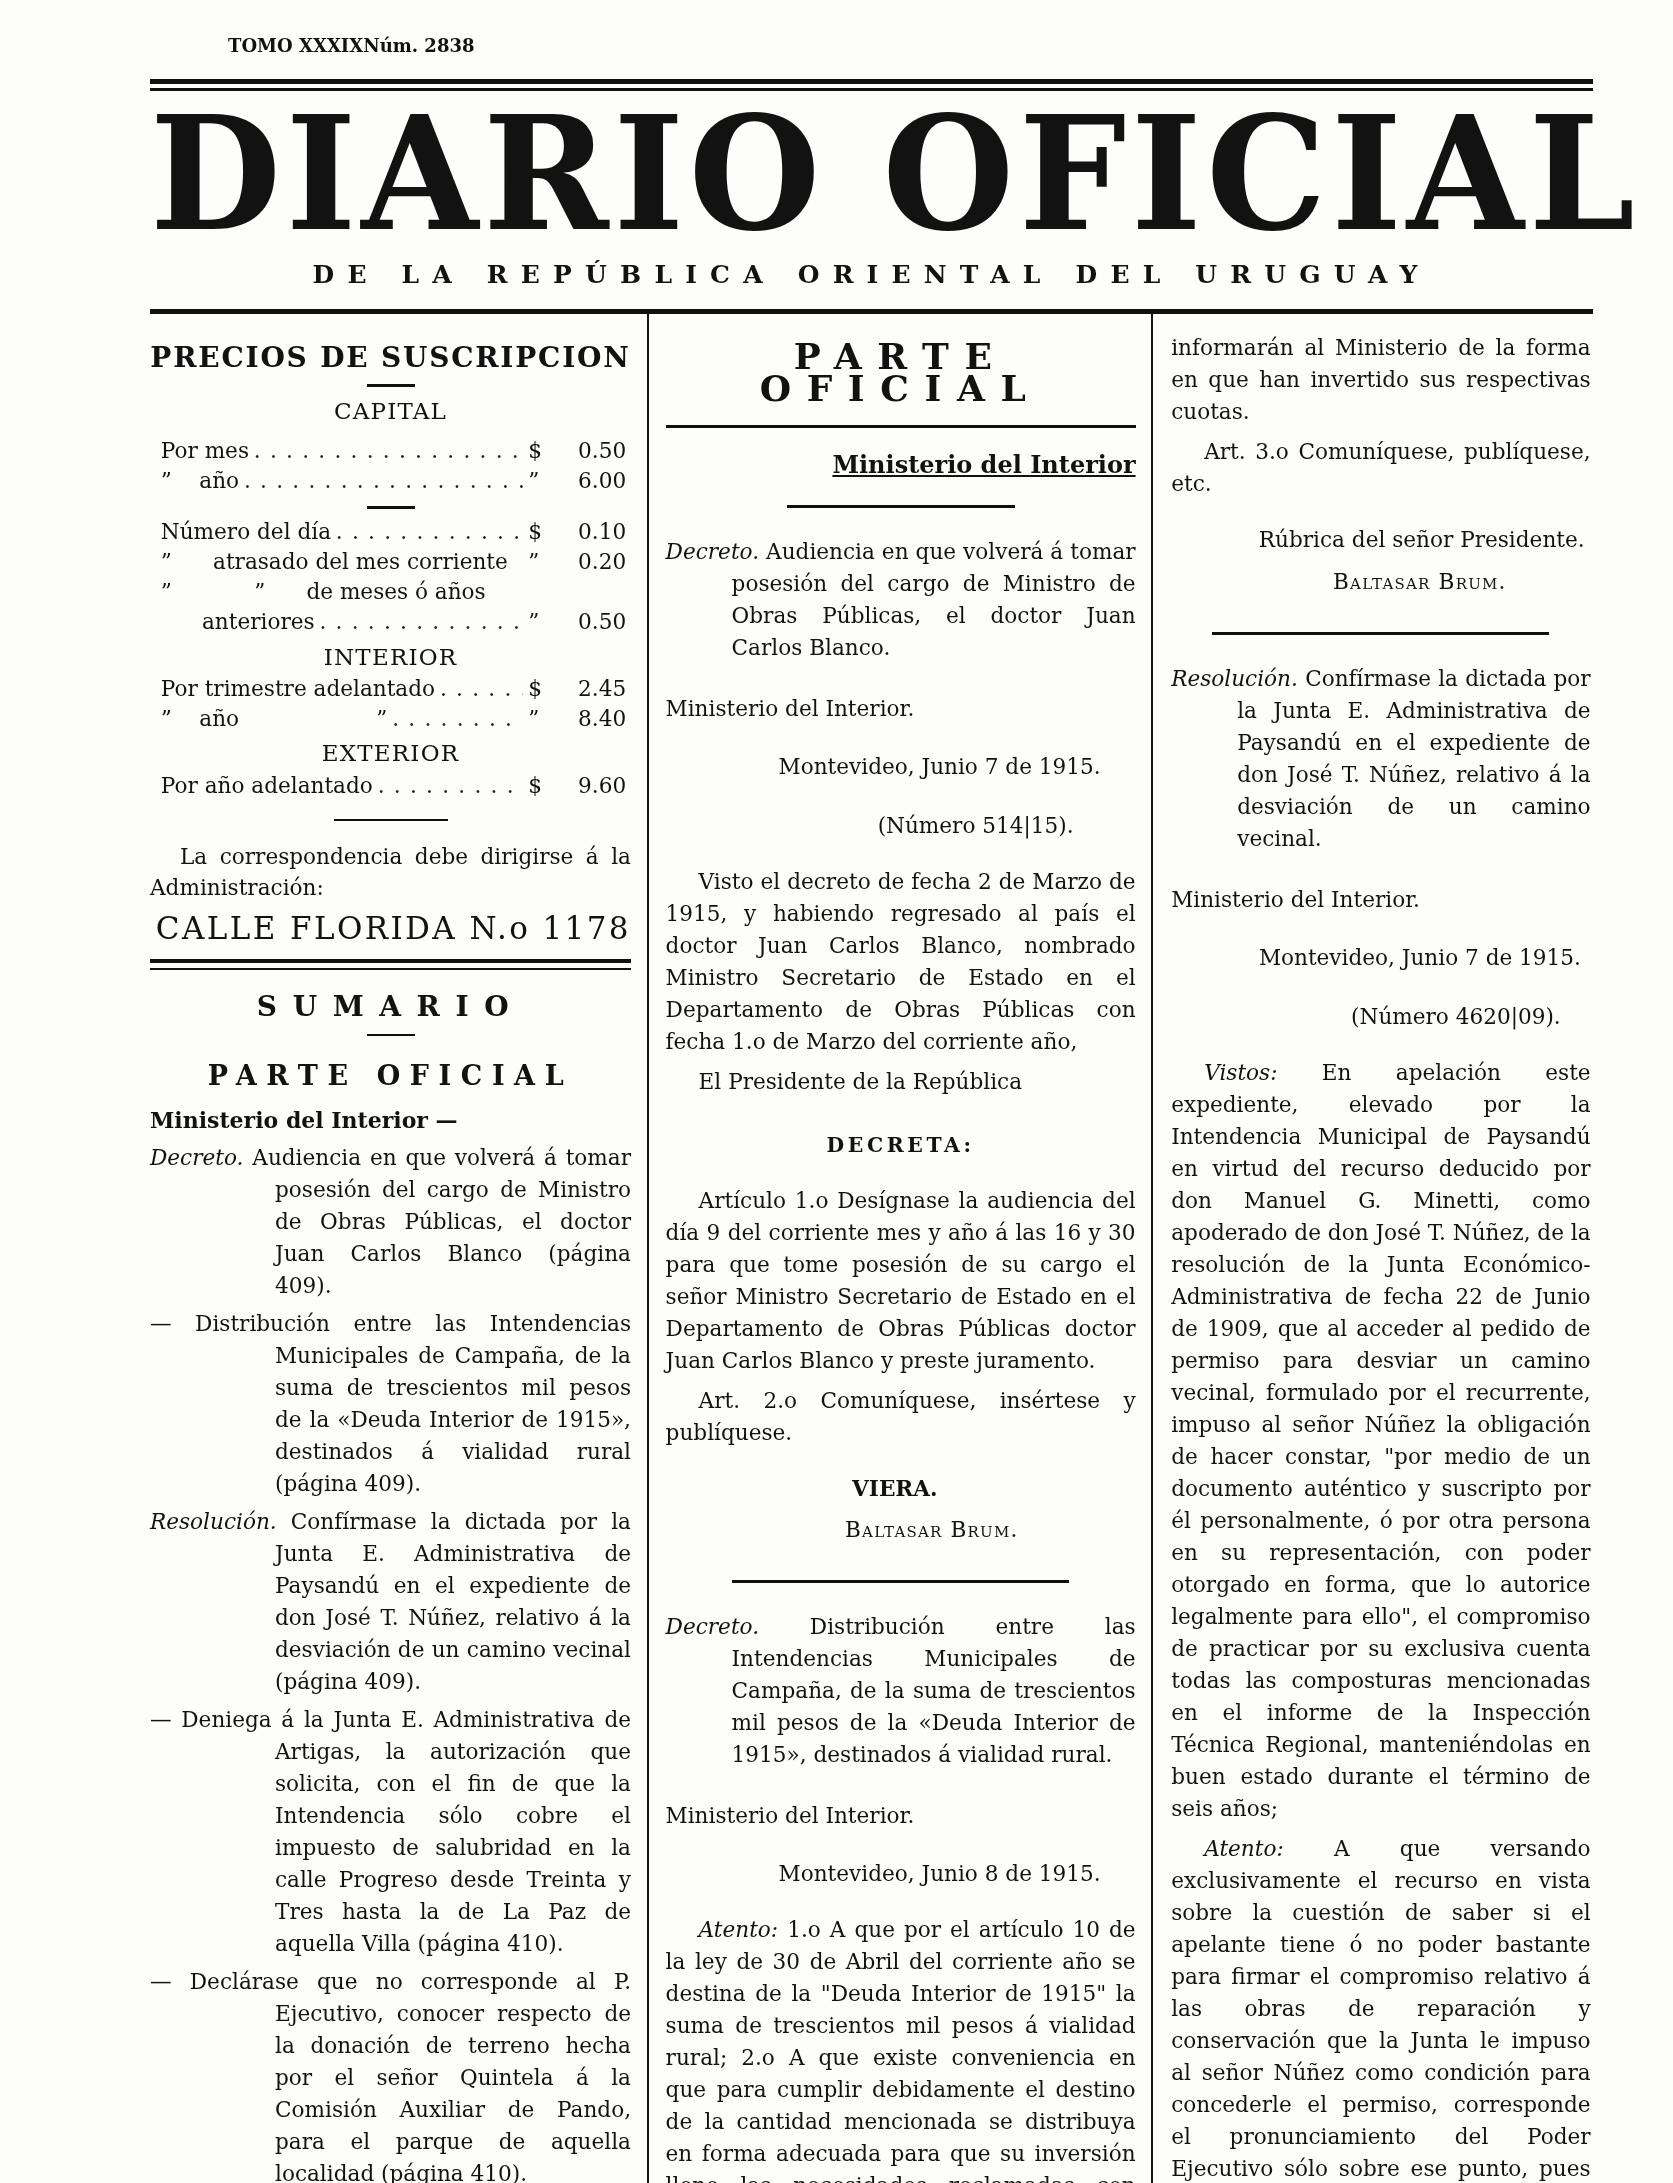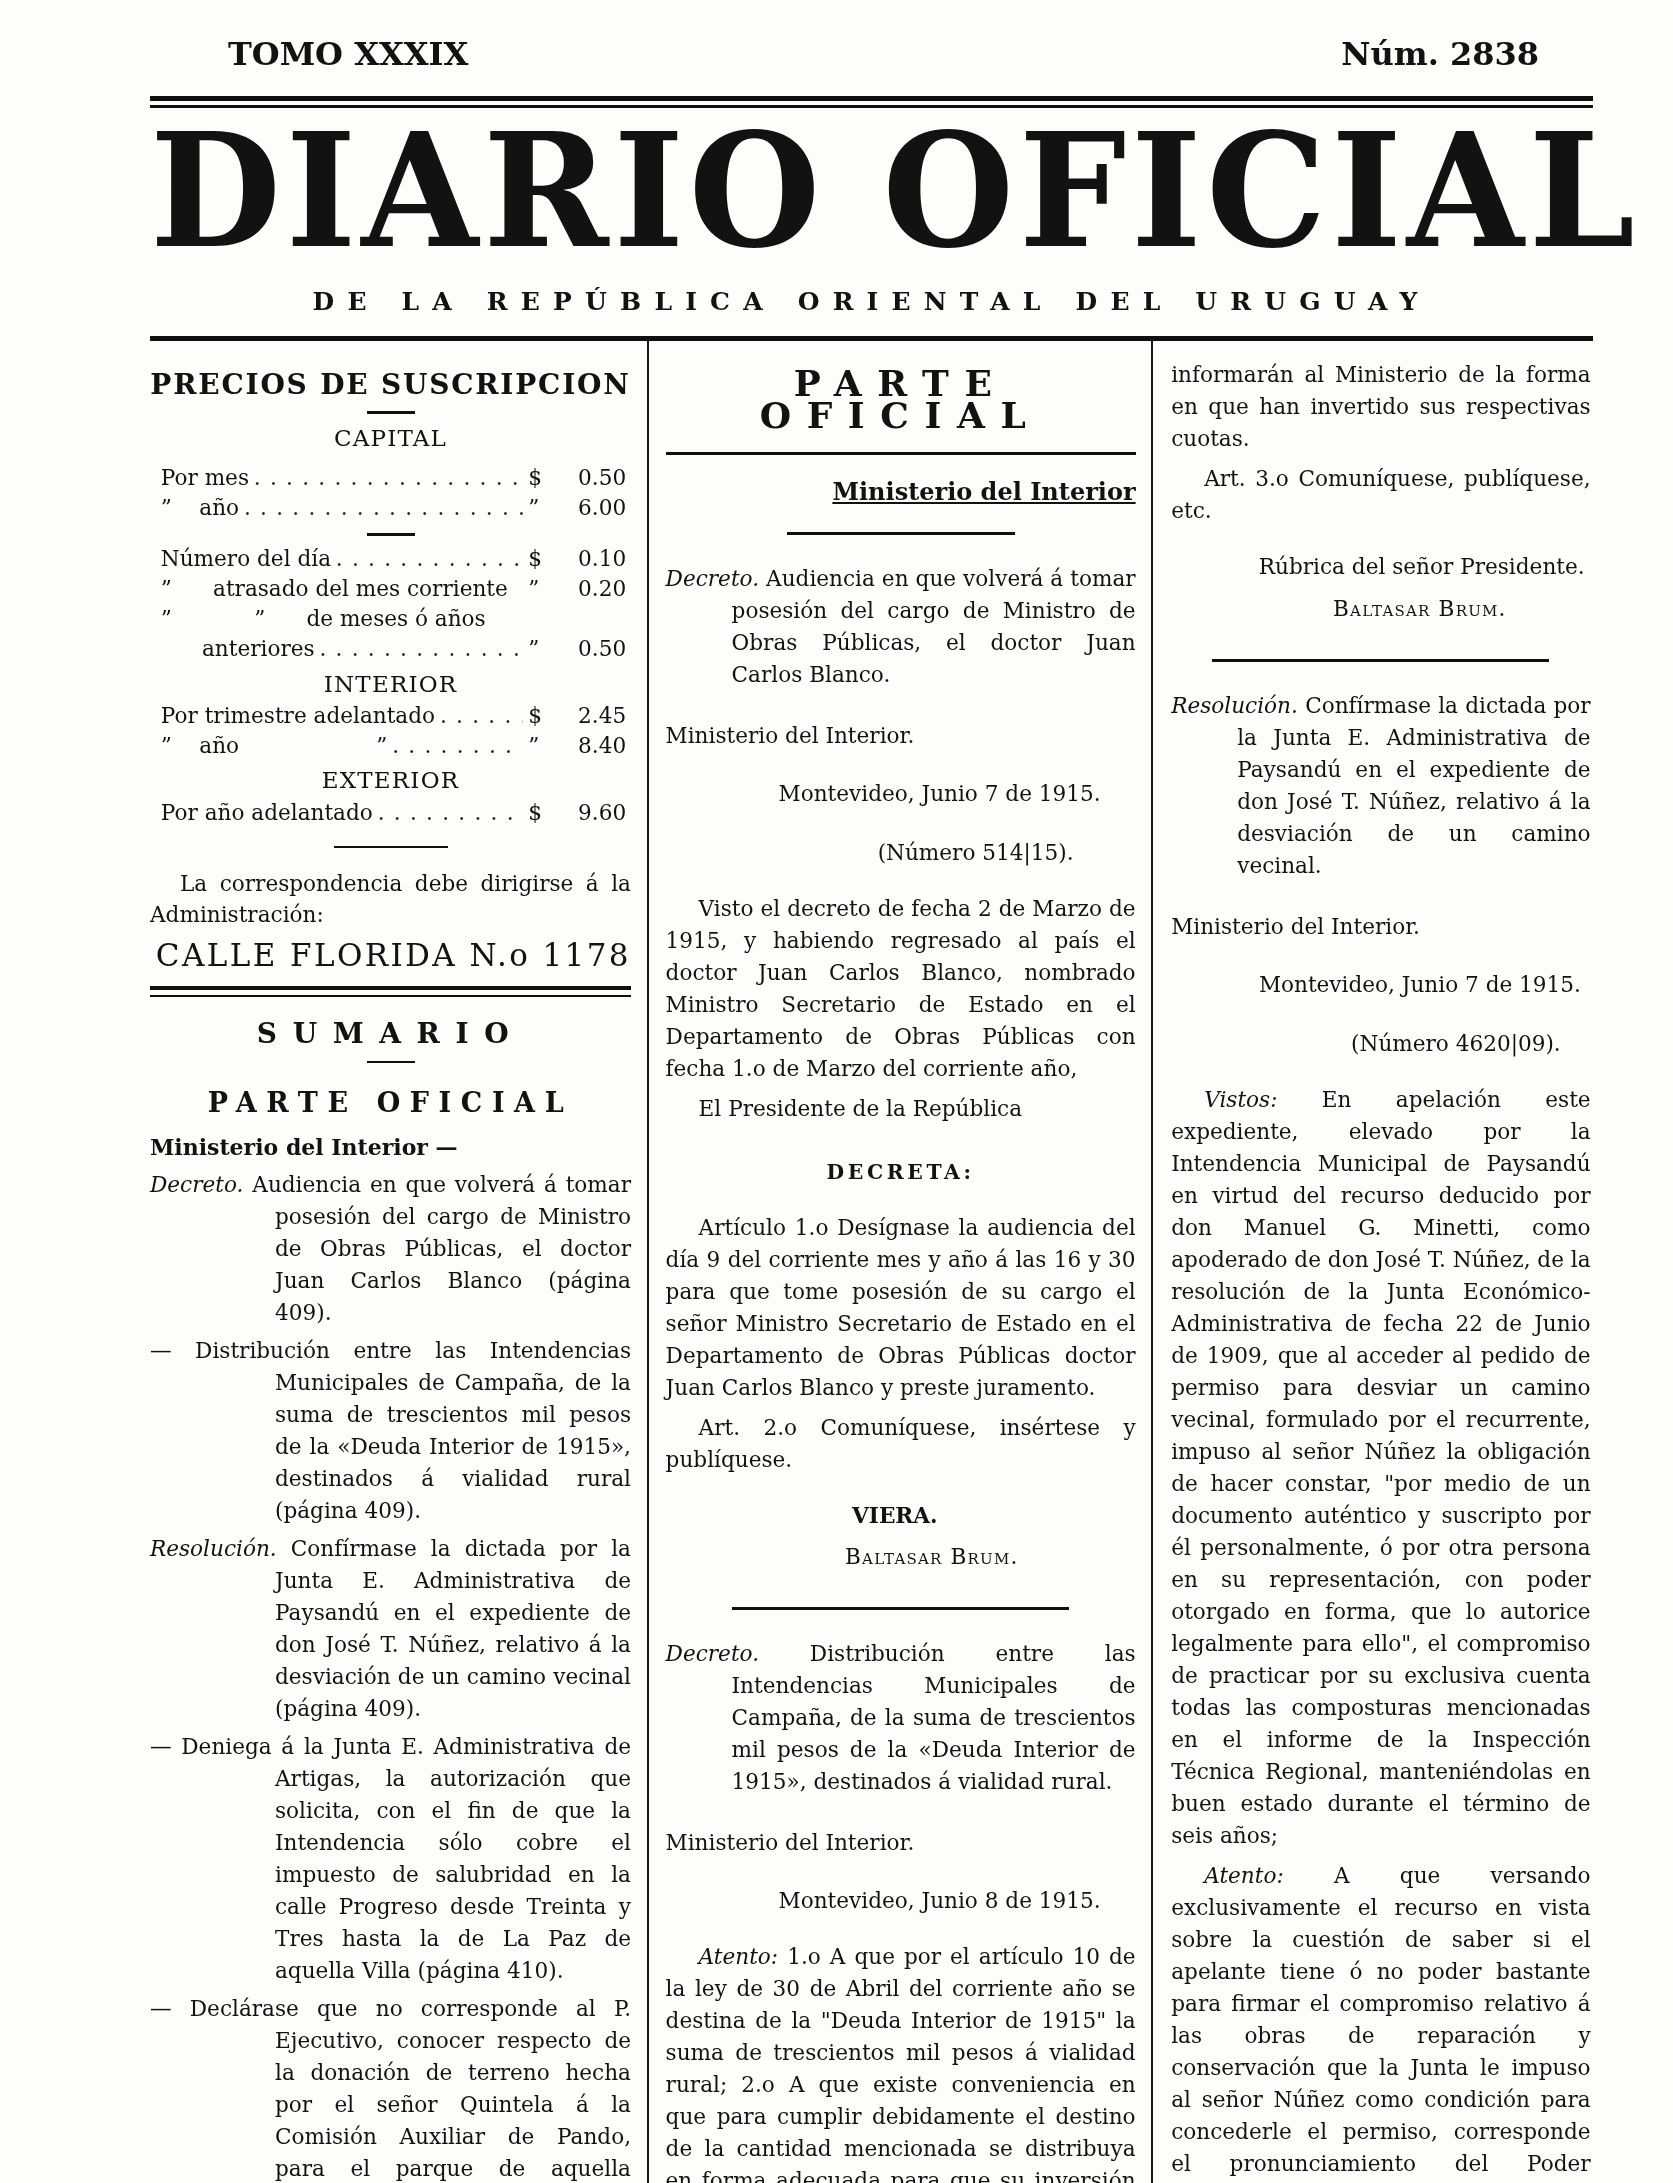--- a/index.html
+++ b/index.html
@@ -5,34 +5,34 @@
   html,body{margin:0;padding:0;}
   body{
     width:1674px;height:2183px;
     background:#fdfdfb;color:#121212;
     font-family:"DejaVu Serif","Liberation Serif",serif;
     overflow:hidden;
   }
   .page{padding:24px 81px 0 150px;}
   
   .topline{
-    display:flex;justify-content:space-between;align-items:baseline;
-    font-weight:bold;font-size:32px;padding:10.8px 54px 0 78px;
+    display:flex;justify-content:flex-start;align-items:baseline;
+    font-weight:bold;font-size:18px;padding:10.8px 54px 0 78px;
   }
   .rule-double-top{margin-top:23px;}
   .rule-double-top .r1{height:5.4px;background:#101010;}
   .rule-double-top .r2{height:2.4px;background:#101010;margin-top:4.2px;}
   
   .masthead{text-align:center;margin-top:6px;}
   .masthead .title{
     font-size:151px;font-weight:bold;letter-spacing:4.8px;line-height:1.02;
     transform:scaleY(1.04);white-space:nowrap;
   }
   .masthead .subtitle{
-    font-size:25px;font-weight:bold;letter-spacing:13.2px;margin-top:19px;white-space:nowrap;
+    font-size:25px;font-weight:bold;letter-spacing:13.2px;margin-top:9px;white-space:nowrap;
   }
   .rule-thick{height:4.8px;background:#101010;margin-top:20.4px;}
   
   .cols{display:flex;align-items:stretch;min-height:1779px;}
   .col{font-size:21.6px;line-height:32px;}
   .col-left{width:481px;padding:24px 15.6px 0 0;border-right:2.4px solid #151515;}
   .col-mid{width:470px;padding:15.6px 15.6px 0 17px;border-right:2.4px solid #151515;}
   .col-right{flex:1;padding:18px 2.4px 0 18px;}
   
   .prices-title{text-align:center;font-weight:bold;font-size:28px;letter-spacing:1.8px;margin:3.6px 0 0;}

